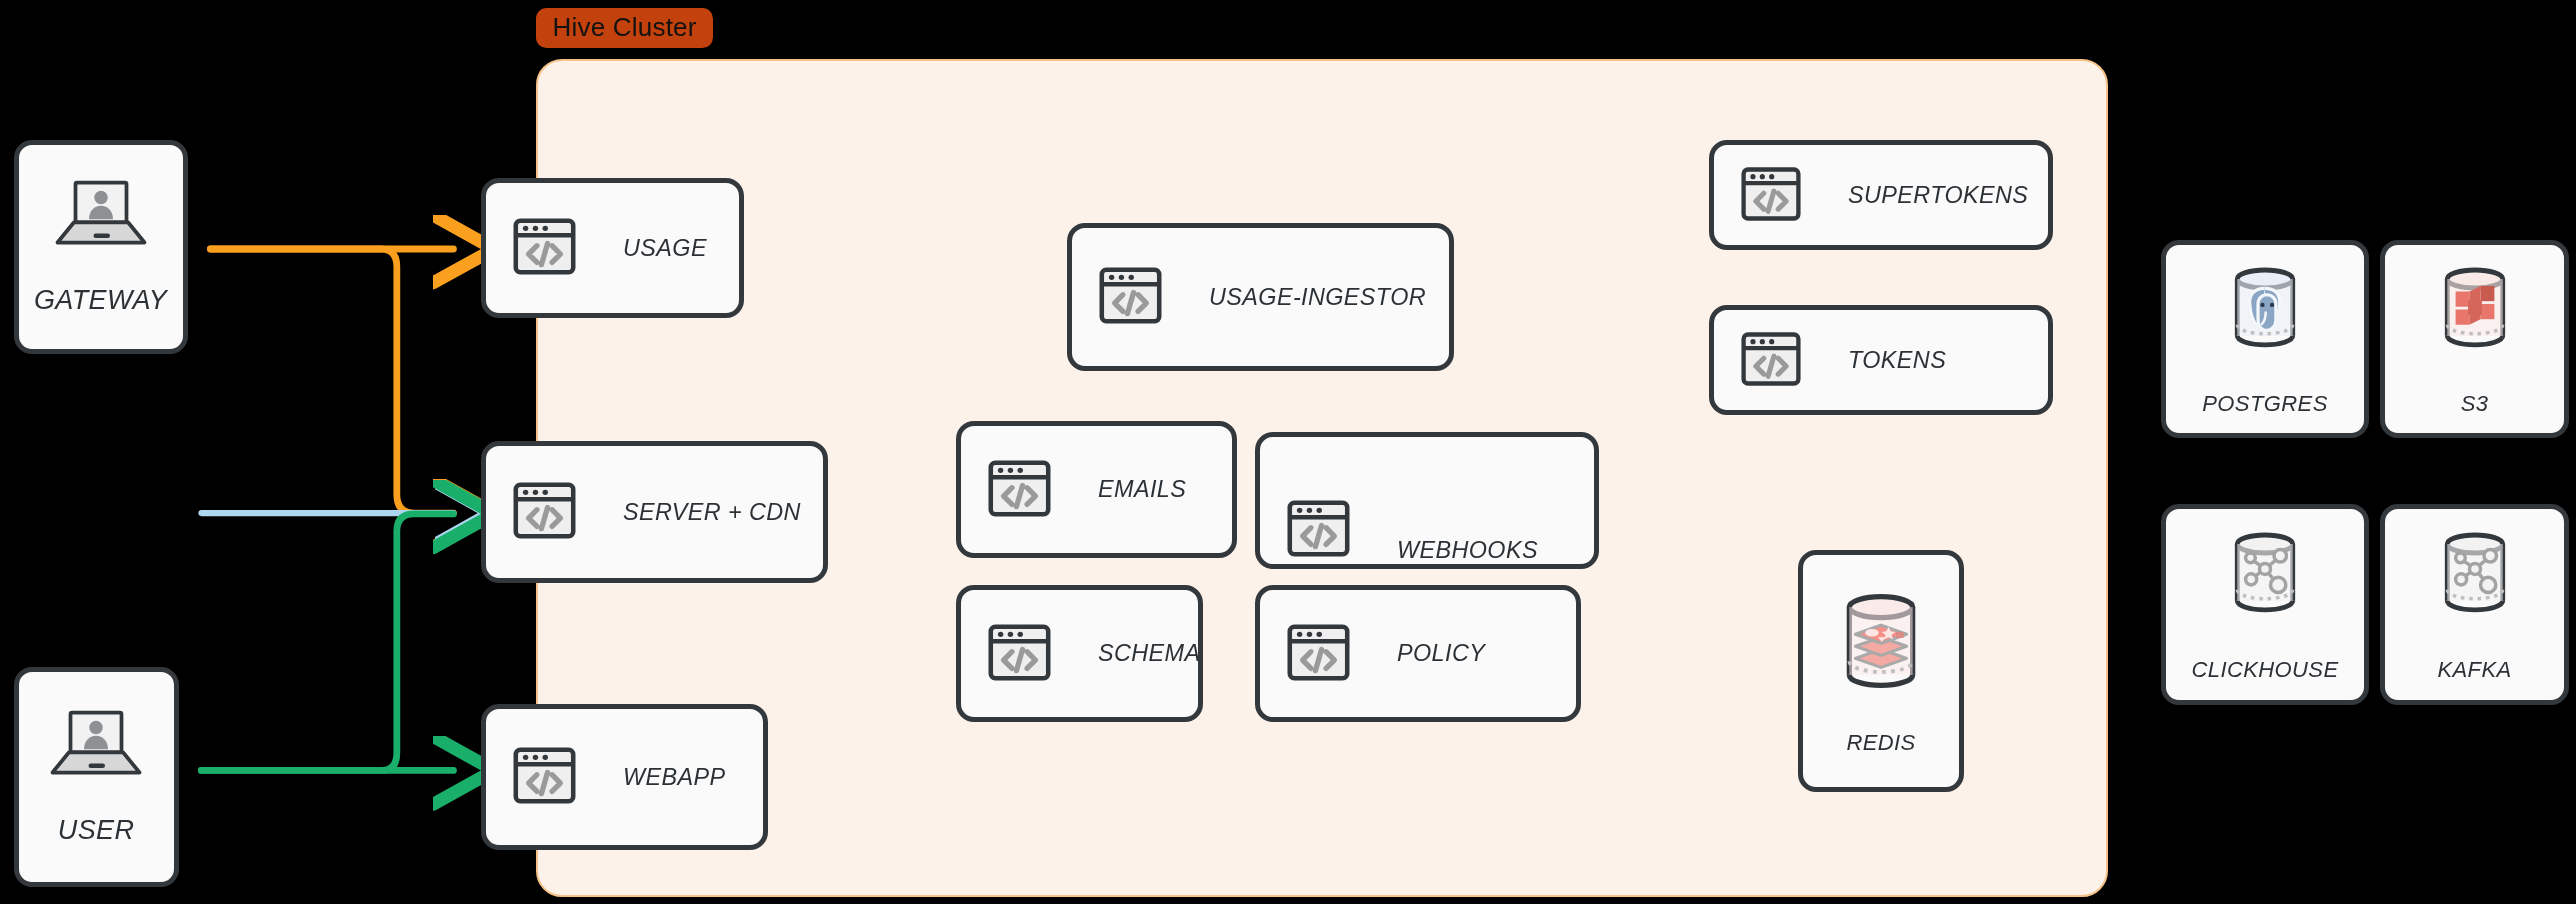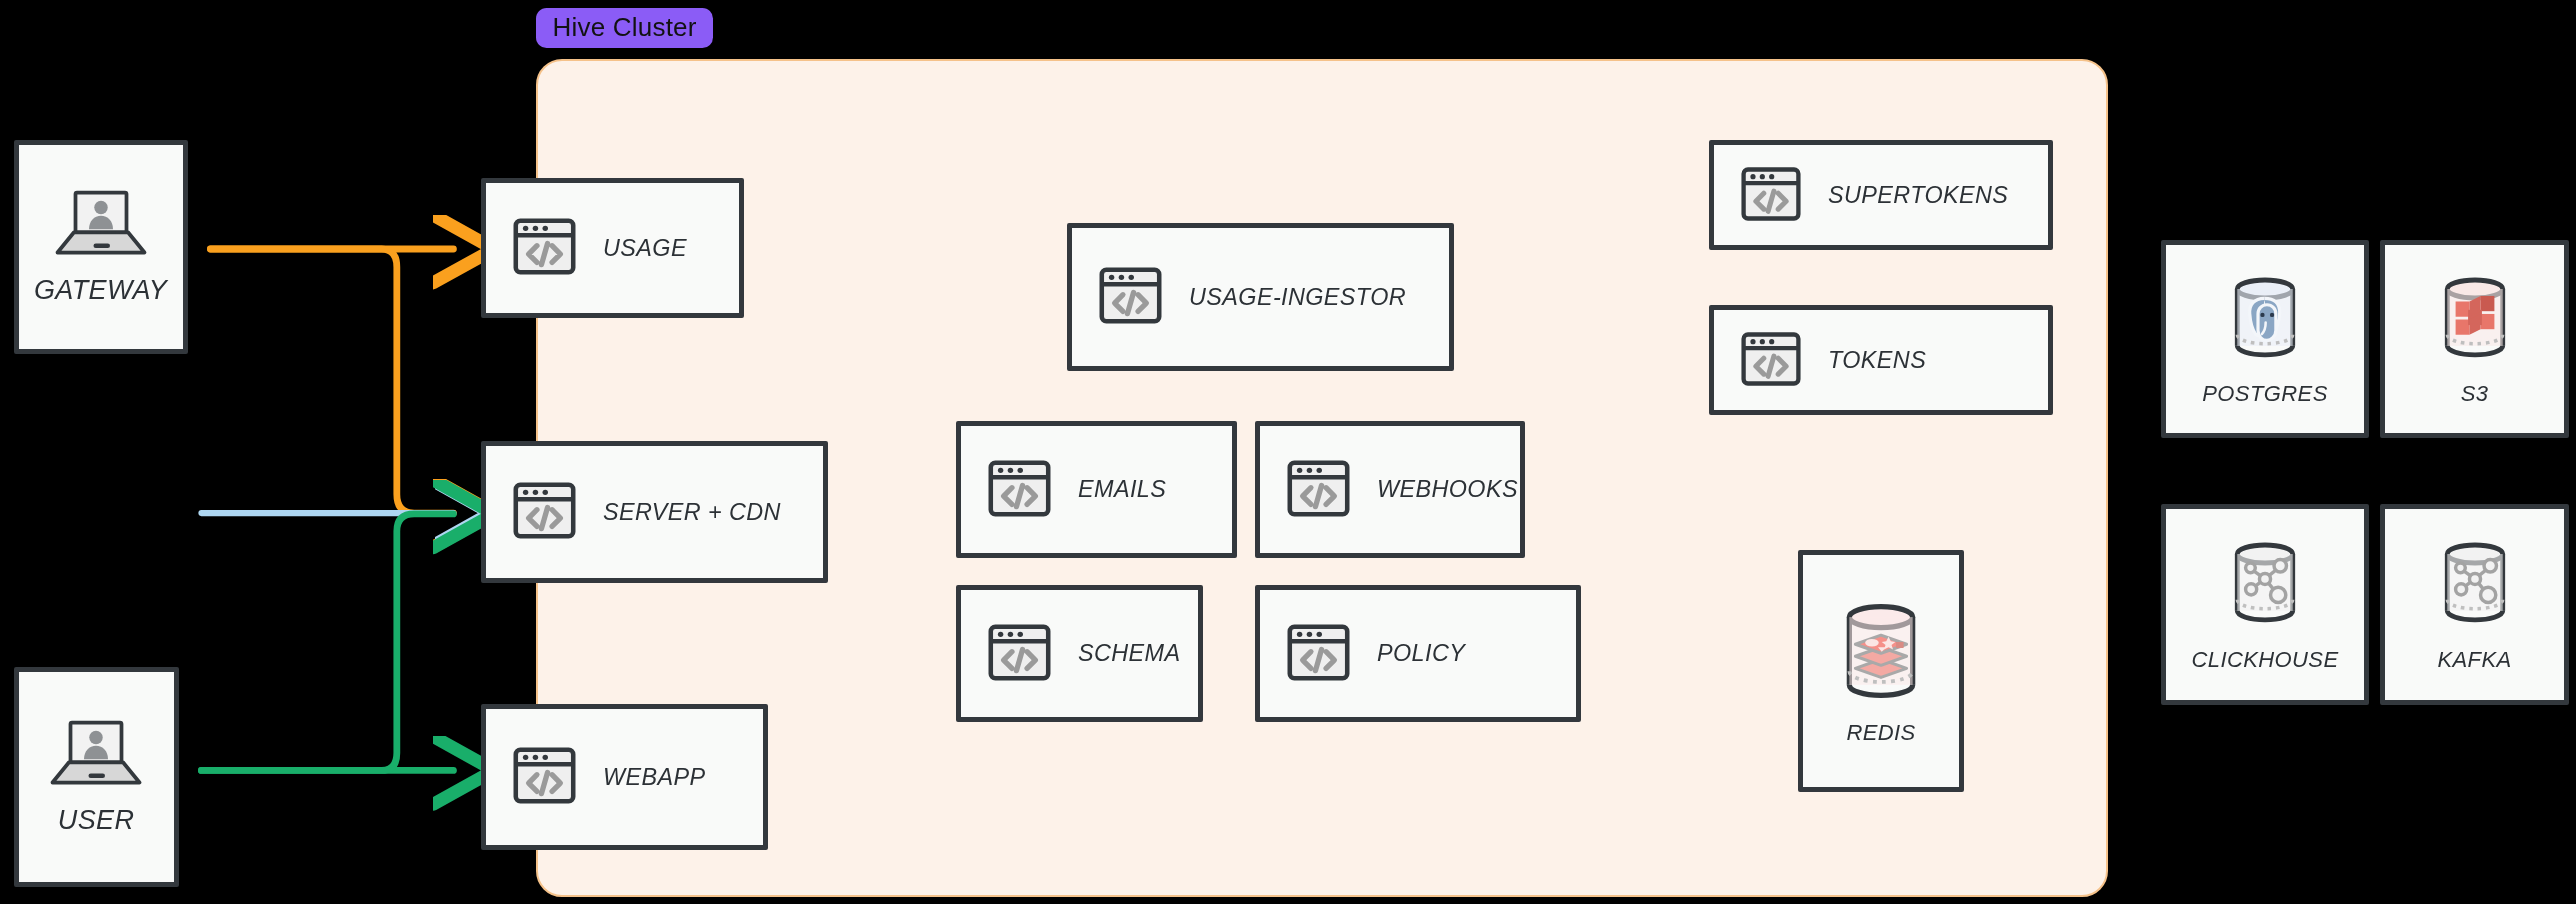--- a/index.html
+++ b/index.html
@@ -20,22 +20,22 @@
   .cluster-label{
     position:absolute;z-index:6;border-radius:10.6px;
     display:flex;align-items:center;justify-content:center;
     padding:6px 16.6px 8.3px 16.6px;
     font-size:26px;line-height:1;color:#121212;letter-spacing:0.2px;
   }
 
   
   .node{
     position:absolute;box-sizing:border-box;z-index:4;
-    background:#F9FAF9;border:5.3px solid #33383D;border-radius:2px;
-    display:flex;align-items:center;
+    background:#F9FAF9;border:5.3px solid #33383D;border-radius:18px;
+    display:flex;align-items:center;gap:20px;
   }
   .node.stack{flex-direction:column;justify-content:center;}
   .node.row{flex-direction:row;}
   .node-label{
     font-style:italic;color:#2C3136;letter-spacing:0.4px;white-space:nowrap;
   }
   .svc .node-label{font-size:23.4px;}
   .client .node-label{font-size:27px;margin-top:12px;}
   .db .node-label{font-size:22px;margin-top:10.6px;}
 
@@ -69,21 +69,21 @@
 
     <path d="M 266 680 L 600 680" fill="none" stroke="#AED6F1" stroke-width="8" stroke-linecap="round" marker-end="url(#ah-blue)"></path>
 
     <path d="M 266 1021 L 600 1021" fill="none" stroke="#19AE6A" stroke-width="9" stroke-linecap="round" marker-end="url(#ah-green)"></path>
 
     <path d="M 266 1021 L 505 1021 Q 525 1021 525 998 L 525 704 Q 525 681 548 681 L 600 681" fill="none" stroke="#19AE6A" stroke-width="9" stroke-linecap="round" stroke-linejoin="round" marker-end="url(#ah-green)"></path>
   </svg>
 
   <div class="cluster" style="left:536px;top:59px;width:1572px;height:838px;background:#FDF2E9;border:2.3px solid #F5C28A;"></div>
 
-  <div class="cluster-label" style="left:536px;top:7.5px;background:#8b5cf6;">
+  <div class="cluster-label" style="left:536px;top:7.5px;background:#c2410c;">
     <span>Hive Cluster</span>
   </div>
 
   <div class="node client stack" style="left:13.6px;top:140px;width:174px;height:214px;">
     <span class="ico">
       <svg width="100" height="72" viewBox="0 0 132 96">
         <rect x="32" y="6" width="68" height="53" rx="2" fill="#F2F2F2" stroke="#33383D" stroke-width="5"></rect>
         <circle cx="66" cy="26" r="9" fill="#8E9194"></circle>
         <path d="M50 55c0-11 7-18 16-18s16 7 16 18z" fill="#8E9194"></path>
         <path d="M30 59 L102 59 L124 86 L8 86 Z" fill="#D7D7D7" stroke="#33383D" stroke-width="5" stroke-linejoin="round"></path>
@@ -172,21 +172,21 @@
         <path d="M5 28 H81" stroke="#33383D" stroke-width="6"></path>
         <circle cx="18" cy="19" r="3.6" fill="#33383D"></circle>
           <circle cx="31" cy="19" r="3.6" fill="#33383D"></circle>
           <circle cx="44" cy="19" r="3.6" fill="#33383D"></circle>
         <path d="M33 42 L22 53 L33 64 M53 42 L64 53 L53 64 M47 39 L39 67" fill="none" stroke="#9A9A9A" stroke-width="7" stroke-linecap="round" stroke-linejoin="round"></path>
       </svg>
     </span>
     <span class="node-label">EMAILS</span>
   </div>
 
-  <div class="node svc row" style="left:1255px;top:421px;width:270px;height:137px;">
+  <div class="node svc row" style="left:1255px;top:432px;width:344px;height:137px;align-items:flex-end;">
     <span class="ico">
       <svg width="65" height="65" viewBox="0 0 86 86">
         <rect x="5" y="9" width="76" height="68" rx="6" fill="#EFEFEF" stroke="#33383D" stroke-width="6"></rect>
         <path d="M5 28 H81" stroke="#33383D" stroke-width="6"></path>
         <circle cx="18" cy="19" r="3.6" fill="#33383D"></circle>
           <circle cx="31" cy="19" r="3.6" fill="#33383D"></circle>
           <circle cx="44" cy="19" r="3.6" fill="#33383D"></circle>
         <path d="M33 42 L22 53 L33 64 M53 42 L64 53 L53 64 M47 39 L39 67" fill="none" stroke="#9A9A9A" stroke-width="7" stroke-linecap="round" stroke-linejoin="round"></path>
       </svg>
     </span>

